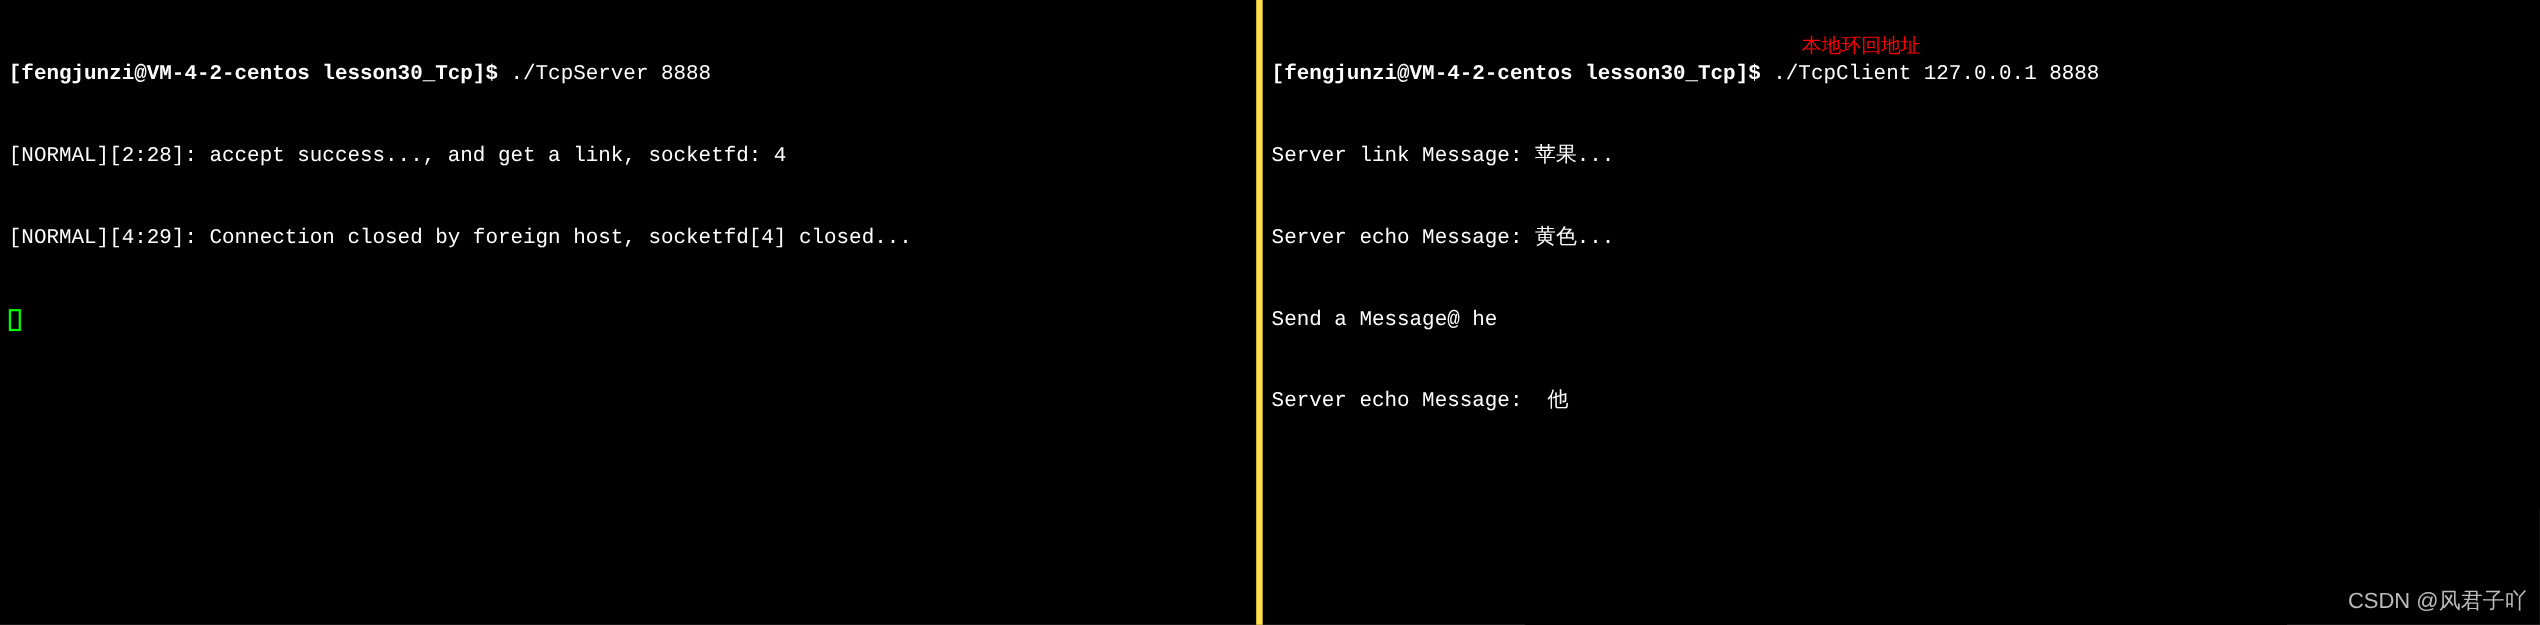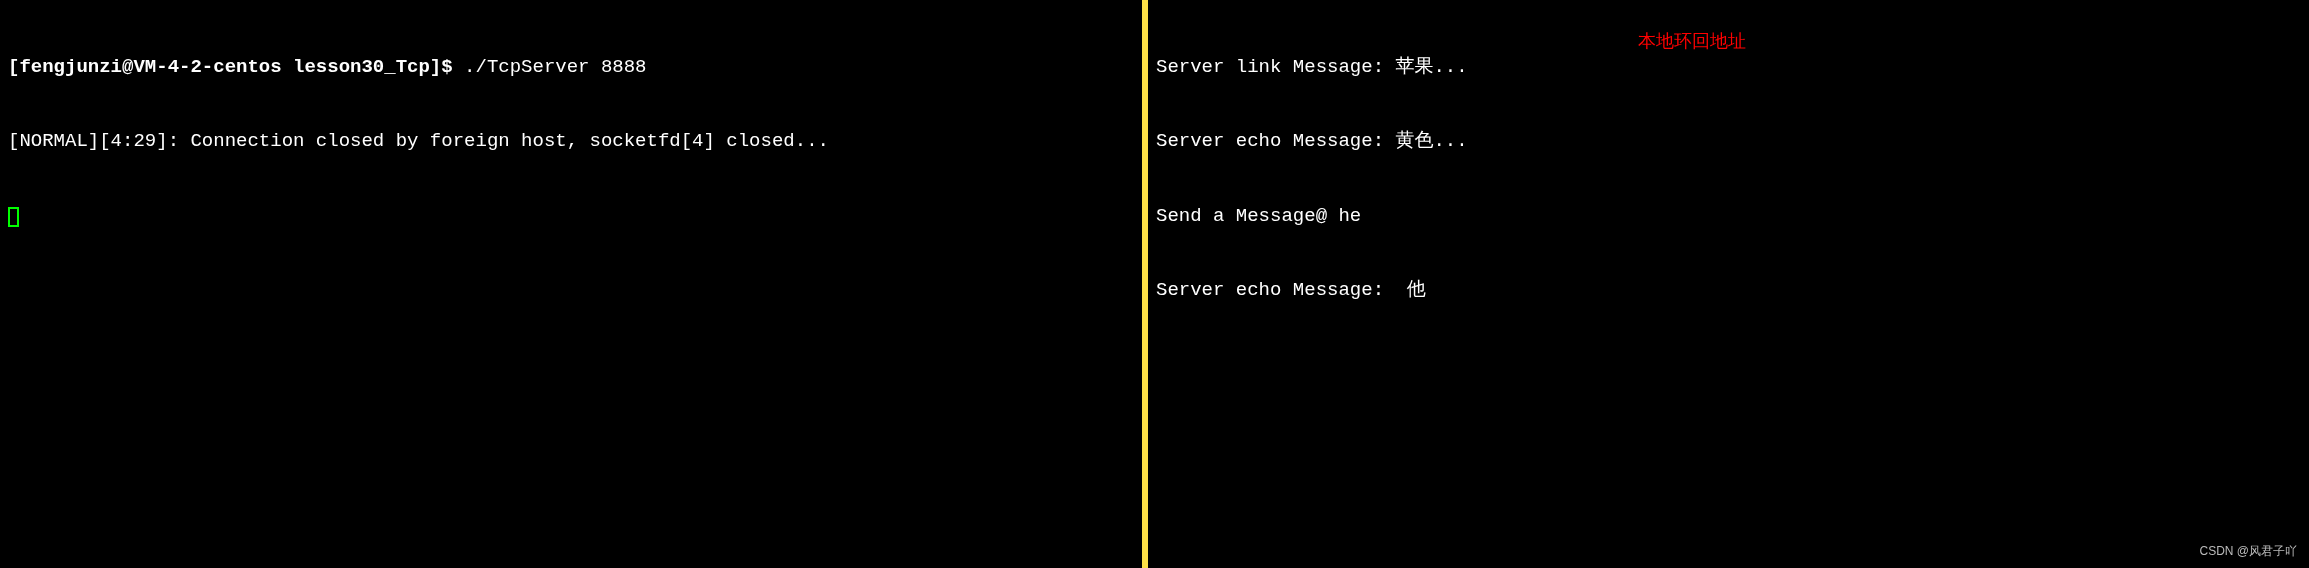--- a/index.html
+++ b/index.html
@@ -61,36 +61,38 @@
       font-family: "Microsoft YaHei", sans-serif;
       font-size: 18px;
       font-weight: normal;
     }
     .watermark {
       position: absolute;
       bottom: 8px;
       right: 12px;
       color: #bbb;
       font-family: "Microsoft YaHei", sans-serif;
-      font-size: 12px;
+      font-size: 20px;
       margin-left: 46px;
     }
   </style>
 </head>
 <body>
 
 <div class="container">
 
   <div class="pane pane-left">
     <span class="line"><span class="prompt-white">[fengjunzi@VM-4-2-centos lesson30_Tcp]$ </span><span class="output-white">./TcpServer 8888</span></span>
+    <span class="line output-white">[NORMAL][2:28]: accept success..., and get a link, socketfd: 4</span>
     <span class="line output-white">[NORMAL][4:29]: Connection closed by foreign host, socketfd[4] closed...</span>
     <span class="line"><span class="cursor-green-outline"></span></span>
   </div>
 
   <div class="pane pane-right">
+    <span class="line"><span class="prompt-white">[fengjunzi@VM-4-2-centos lesson30_Tcp]$ </span><span class="output-white">./TcpClient 127.0.0.1 8888</span></span>
     <span class="line output-white">Server link Message: 苹果...</span>
     <span class="line output-white">Server echo Message: 黄色...</span>
     <span class="line output-white">Send a Message@ he</span>
     <span class="line output-white">Server echo Message:  他</span>
     
     
     
     
     
     

